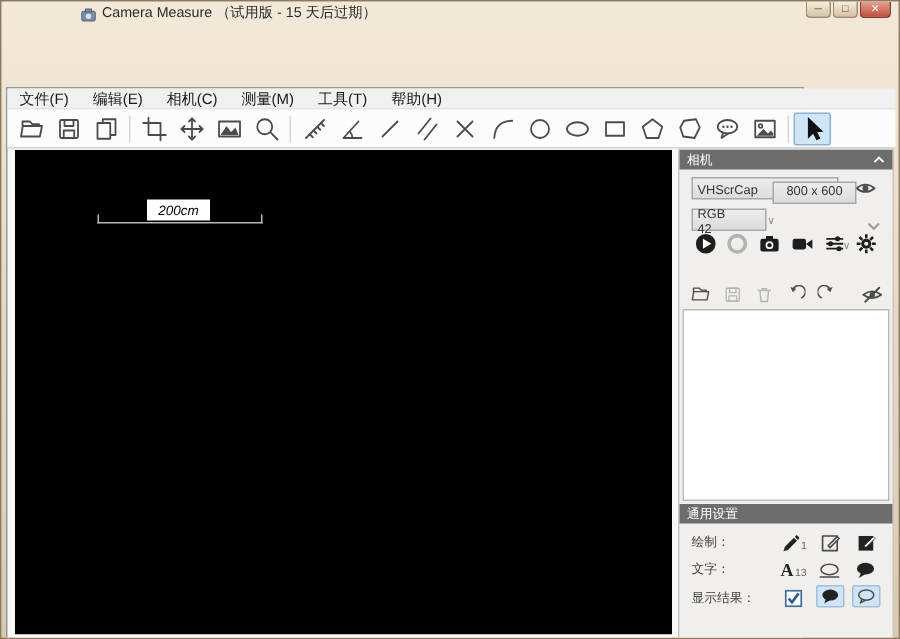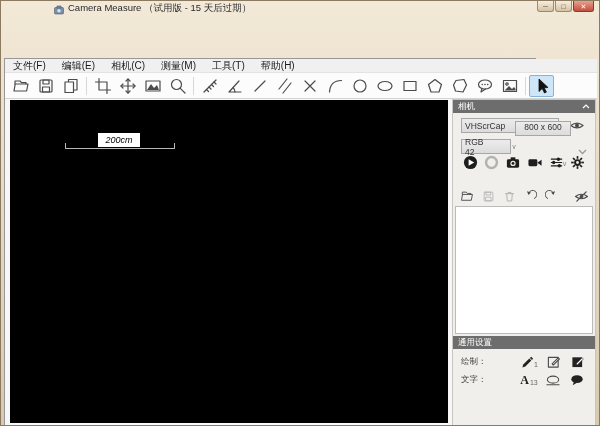--- a/index.html
+++ b/index.html
@@ -411,20 +411,45 @@
                 <path d="M1 10.8 H15"></path>
               </svg>
             </span>
           <span class="slot">
               <svg width="14" height="12" viewBox="0 0 16 13">
                 <ellipse cx="8" cy="5.5" rx="6.5" ry="4.5" fill="#222"></ellipse>
                 <polygon points="4.5,8.5 3,12.5 8,9.5" fill="#222"></polygon>
               </svg>
             </span>
         </div>
+        <div class="set-row">
+          <span class="set-label">显示结果：</span>
+          <span class="slot">
+              <svg width="12" height="12" viewBox="0 0 12 12">
+                <rect x="0.8" y="0.8" width="10.4" height="10.4" fill="#fff" stroke="#3a6ea5" stroke-width="1.2"></rect>
+                <path d="M2.8 6 L5 8.6 L9.4 2.6" fill="none" stroke="#2b5fa3" stroke-width="1.8"></path>
+              </svg>
+            </span>
+          <span class="slot">
+              <span class="bubble-sel">
+                <svg width="13" height="11" viewBox="0 0 16 13">
+                  <ellipse cx="8" cy="5.5" rx="6.5" ry="4.5" fill="#222"></ellipse>
+                  <polygon points="4.5,8.5 3,12.5 8,9.5" fill="#222"></polygon>
+                </svg>
+              </span>
+            </span>
+          <span class="slot">
+              <span class="bubble-sel">
+                <svg class="ic" width="13" height="11" viewBox="0 0 16 13">
+                  <ellipse cx="8" cy="5.5" rx="6.2" ry="4.2"></ellipse>
+                  <path d="M4.5 8.8 L3.2 12 L7.5 9.6"></path>
+                </svg>
+              </span>
+            </span>
+        </div>
       </div>
     </div>
 
     <div class="bottom-area">
       <div class="status-bar"></div>
     </div>
 
   </div>
 </div>
 

